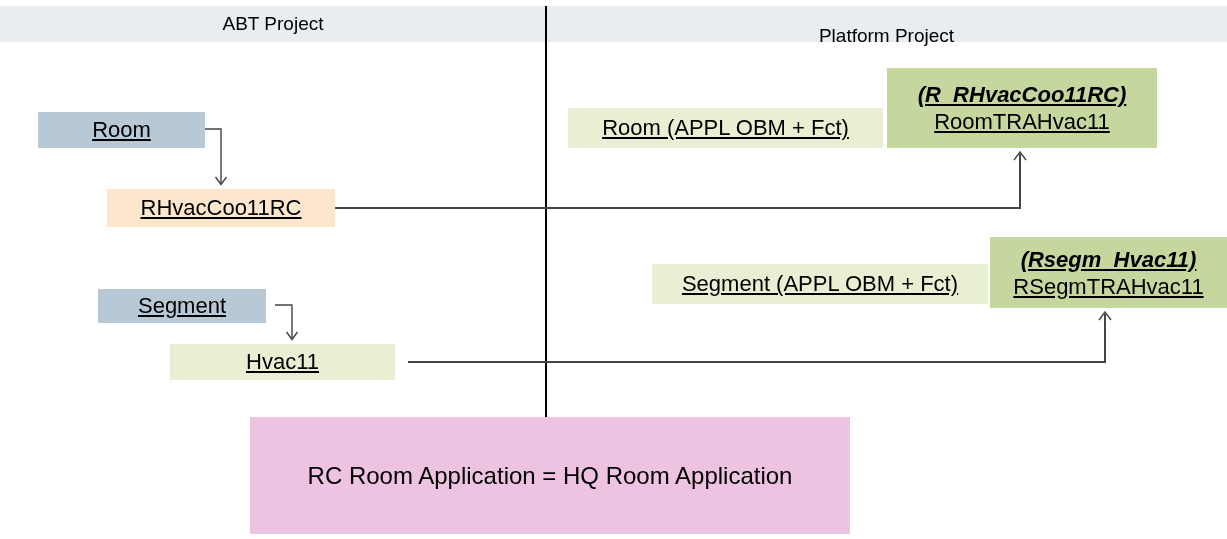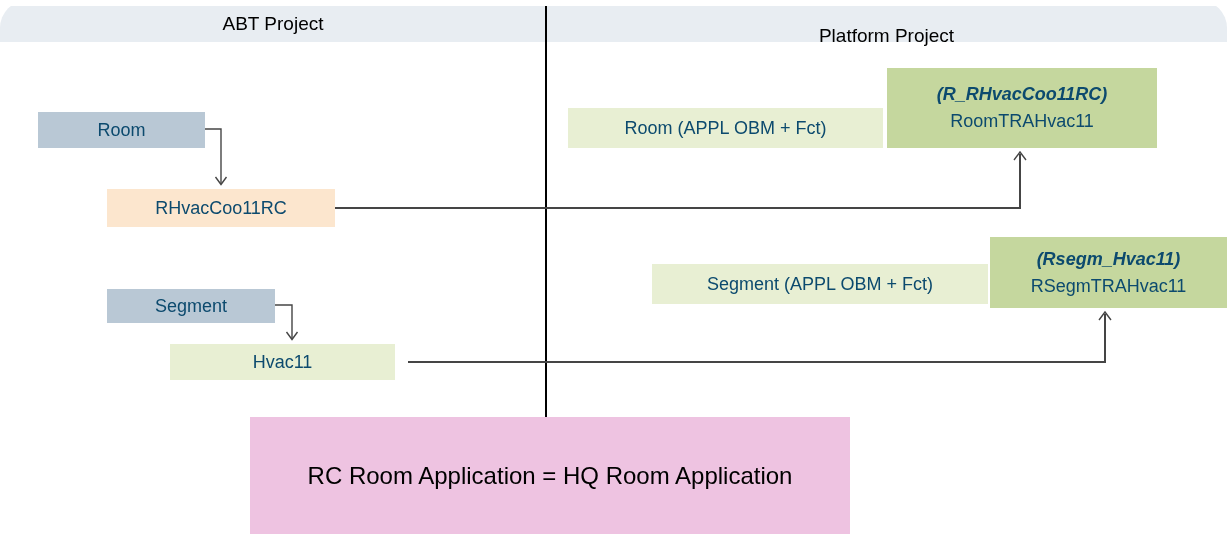--- a/index.html
+++ b/index.html
@@ -3,38 +3,38 @@
 <meta charset="utf-8">
 <style>
   html,body{margin:0;padding:0;background:#ffffff;}
   #canvas{
     position:relative;
     width:1227px;height:539px;
     background:#ffffff;
     font-family:"Liberation Sans", sans-serif;
     color:#111;
     overflow:hidden;
-    border-radius:28px;
   }
   .abs{position:absolute;box-sizing:border-box;}
   
   .header-band{
     background:var(--header-bg,#e8edf2);
     display:flex;
   }
   .header-title{
     position:absolute;top:0;height:100%;
     display:flex;align-items:center;justify-content:center;
     font-size:19px;color:#000;
   }
   
   .node{
     display:flex;align-items:center;justify-content:center;
-    font-size:18px;color:#0c4a6e;
+    font-size:22px;color:#000000;
     text-align:center;
+    text-decoration:underline;
   }
   .node.steel{background:var(--steel-blue,#b9c8d5);}
   .node.peach{background:var(--peach,#fce6ce);}
   .node.lgreen{background:var(--light-green,#e8efd3);}
   .node.olive{background:var(--olive-green,#c5d79e);flex-direction:column;line-height:27px;}
   .alias{font-style:italic;font-weight:bold;}
   .note-box{
     background:var(--pink,#eec3e1);
     display:flex;align-items:center;justify-content:center;
     font-size:24px;color:#000;text-align:center;
@@ -71,21 +71,21 @@
   </svg>
 
   <div class="abs node steel" style="left:38px;top:112px;width:167px;height:36px;">
     <span>Room</span>
   </div>
 
   <div class="abs node peach" style="left:107px;top:189px;width:228px;height:38px;">
     <span>RHvacCoo11RC</span>
   </div>
 
-  <div class="abs node steel" style="left:107px;top:289px;width:168px;height:34px;">
+  <div class="abs node steel" style="left:98px;top:289px;width:168px;height:34px;">
     <span>Segment</span>
   </div>
 
   <div class="abs node lgreen" style="left:170px;top:344px;width:225px;height:36px;">
     <span>Hvac11</span>
   </div>
 
   <div class="abs node lgreen" style="left:568px;top:108px;width:315px;height:40px;">
     <span>Room (APPL OBM + Fct)</span>
   </div>

